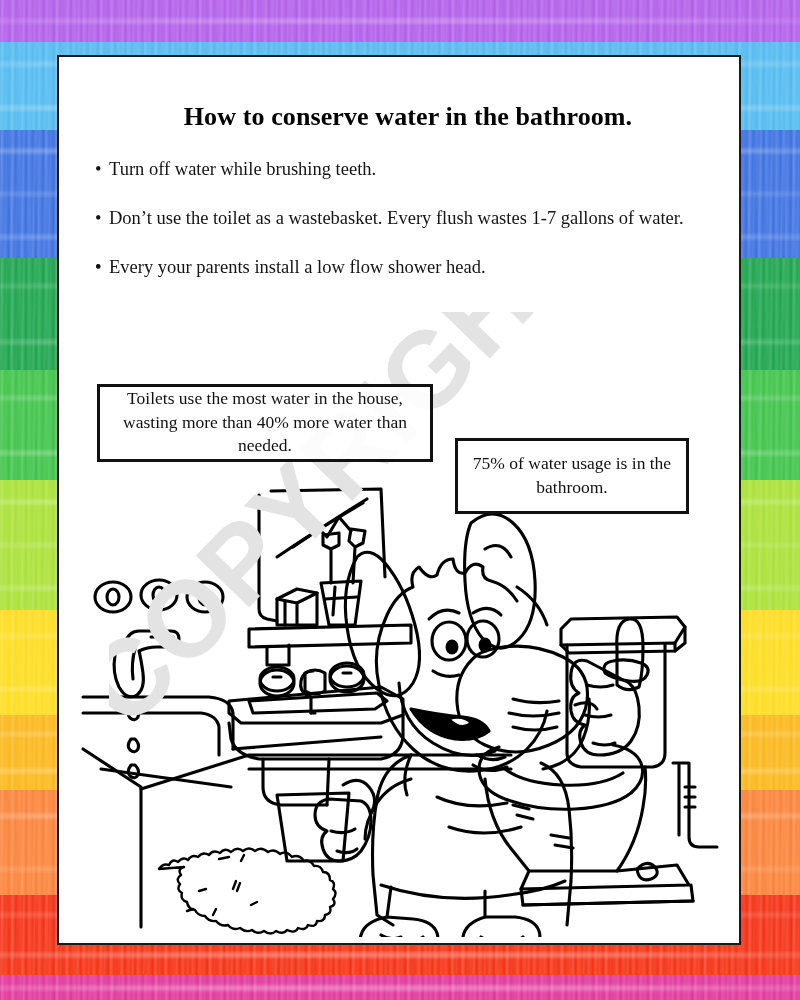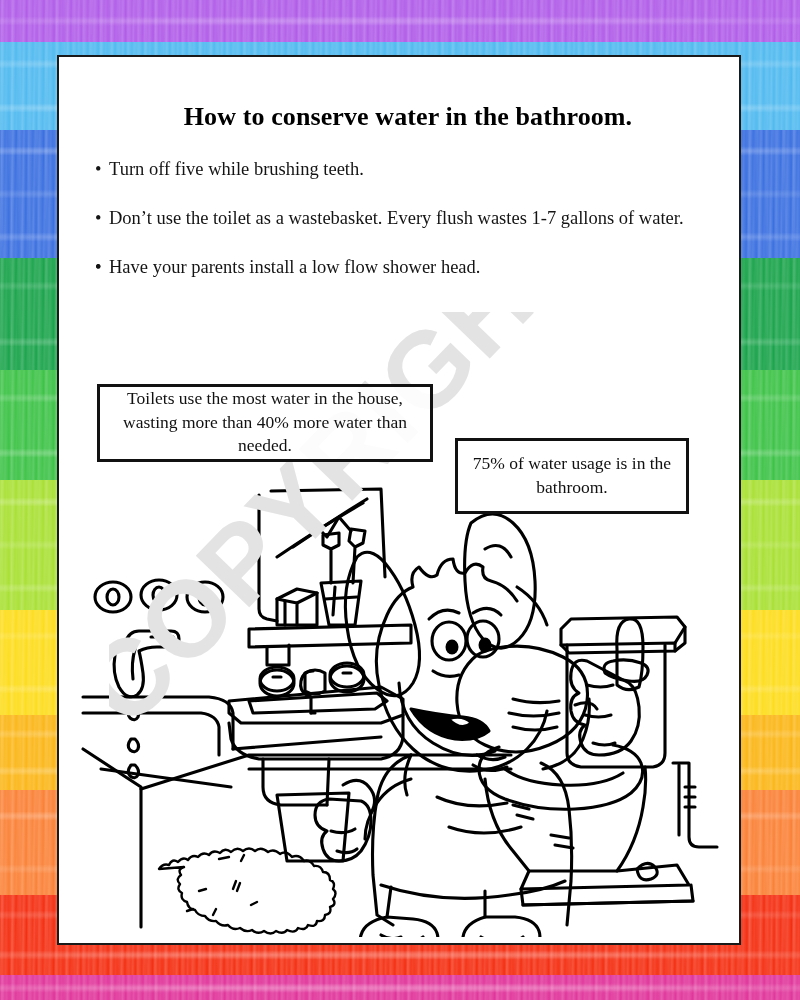--- a/index.html
+++ b/index.html
@@ -217,32 +217,32 @@
       <svg viewBox="0 0 600 480" preserveAspectRatio="none" aria-hidden="true">
         <text id="wm-text" x="20" y="420" transform="rotate(-46 20 420)" font-family="Liberation Sans, sans-serif" font-size="108" font-weight="bold" letter-spacing="2" fill="#e3e3e3">COPYRIGHT</text>
       </svg>
     </div>
 
     <div id="title">How to conserve water in the bathroom.</div>
 
     <div id="tips">
       <div class="tip">
         <span class="dot">•</span>
-        <span>Turn off five while brushing teeth.</span>
+        <span>Turn off water while brushing teeth.</span>
       </div>
       <div class="tip">
         <span class="dot">•</span>
         <span>Don’t use the toilet as a wastebasket. Every flush wastes 1-7 gallons of water.</span>
       </div>
       <div class="tip">
         <span class="dot">•</span>
       </div>
       <div class="tip">
         <span class="dot">•</span>
-        <span>Have your parents install a low flow shower head.</span>
+        <span>Every your parents install a low flow shower head.</span>
       </div>
     </div>
 
     <div class="factbox" id="factbox-toilets">
       <span>Toilets use the most water in the house, wasting more than 40% more water than needed.</span>
     </div>
     <div class="factbox" id="factbox-usage">
       <span>75% of water usage is in the bathroom.</span>
     </div>
 

